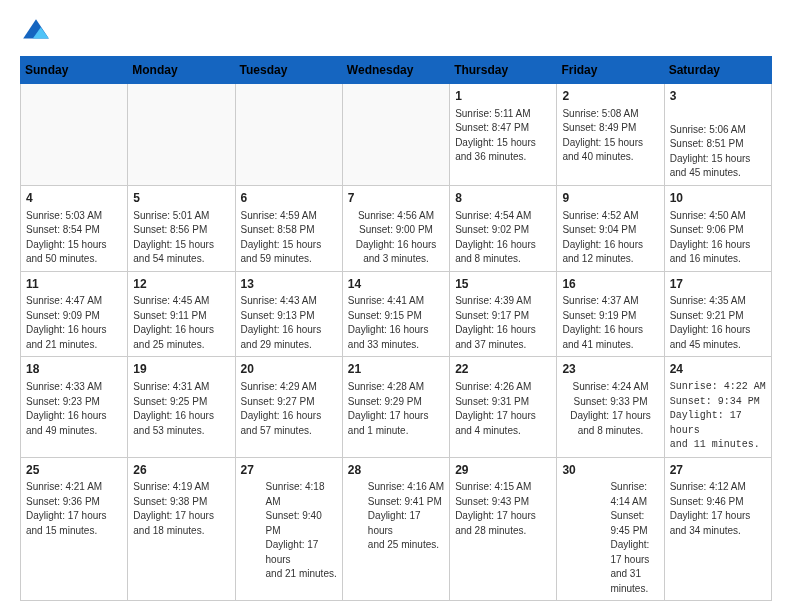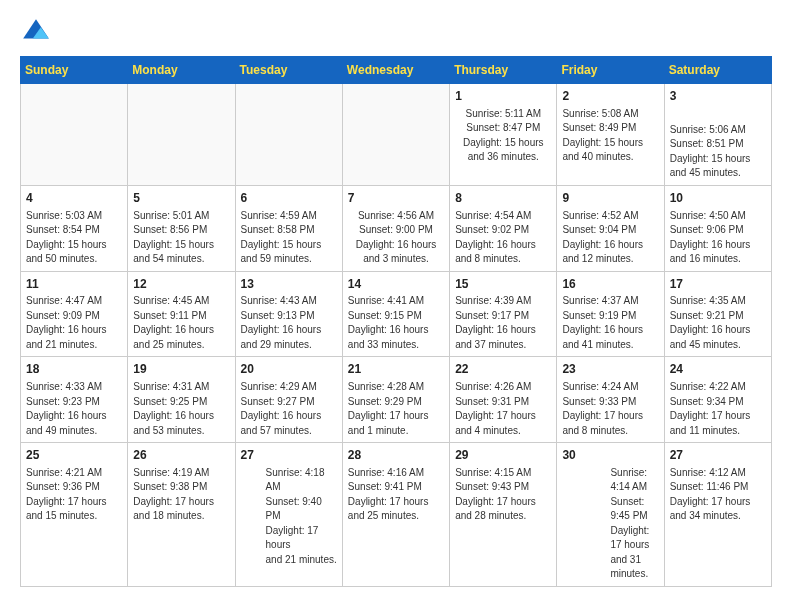--- a/index.html
+++ b/index.html
@@ -57,21 +57,21 @@
       font-size: 14px;
       color: #555;
     }
     .calendar {
       width: 100%;
       border-collapse: collapse;
       font-size: 11px;
     }
     .calendar thead th {
       background-color: #1565c0;
-      color: #fde047;
+      color: #000000;
       padding: 6px 4px;
       text-align: left;
       font-size: 12px;
       font-weight: bold;
       border: 1px solid #1565c0;
     }
     .calendar tbody td {
       border: 1px solid #ccc;
       vertical-align: top;
       padding: 4px 5px;
@@ -136,21 +136,21 @@
         </tr>
     </thead>
     <tbody>
     <tr>
           <td class="empty"></td>
           <td class="empty"></td>
           <td class="empty"></td>
           <td class="empty"></td>
           <td>
             <div class="day-number">1</div>
-            <div class="day-info" style="white-space: pre-line; text-align: center;">Sunrise: 5:11 AM
+            <div class="day-info" style="white-space: pre-line;">Sunrise: 5:11 AM
 Sunset: 8:47 PM
 Daylight: 15 hours
 and 36 minutes.</div>
           </td>
           <td>
             <div class="day-number">2</div>
             <div class="day-info" style="white-space: pre-line;">Sunrise: 5:08 AM
 Sunset: 8:49 PM
 Daylight: 15 hours
 and 40 minutes.</div>
@@ -296,28 +296,28 @@
           </td>
           <td>
             <div class="day-number">22</div>
             <div class="day-info" style="white-space: pre-line;">Sunrise: 4:26 AM
 Sunset: 9:31 PM
 Daylight: 17 hours
 and 4 minutes.</div>
           </td>
           <td>
             <div class="day-number">23</div>
-            <div class="day-info" style="white-space: pre-line;">Sunrise: 4:24 AM
+            <div class="day-info" style="white-space: pre-line; text-align: center;">Sunrise: 4:24 AM
 Sunset: 9:33 PM
 Daylight: 17 hours
 and 8 minutes.</div>
           </td>
           <td>
             <div class="day-number">24</div>
-            <div class="day-info" style="white-space: pre-line;">Sunrise: 4:22 AM
+            <div class="day-info" style="white-space: pre-line; font-family: Liberation Mono, monospace;">Sunrise: 4:22 AM
 Sunset: 9:34 PM
 Daylight: 17 hours
 and 11 minutes.</div>
           </td>
         </tr>
         <tr>
           <td>
             <div class="day-number">25</div>
             <div class="day-info" style="white-space: pre-line;">Sunrise: 4:21 AM
 Sunset: 9:36 PM
@@ -333,21 +333,21 @@
           </td>
           <td>
             <div class="day-number">27</div>
             <div class="day-info" style="white-space: pre-line; margin-left: 25px;">Sunrise: 4:18 AM
 Sunset: 9:40 PM
 Daylight: 17 hours
 and 21 minutes.</div>
           </td>
           <td>
             <div class="day-number">28</div>
-            <div class="day-info" style="white-space: pre-line;">Sunrise: 4:16 AM
+            <div class="day-info" style="white-space: pre-line; margin-left: 20px;">Sunrise: 4:16 AM
 Sunset: 9:41 PM
 Daylight: 17 hours
 and 25 minutes.</div>
           </td>
           <td>
             <div class="day-number">29</div>
             <div class="day-info" style="white-space: pre-line;">Sunrise: 4:15 AM
 Sunset: 9:43 PM
 Daylight: 17 hours
 and 28 minutes.</div>
@@ -355,21 +355,21 @@
           <td>
             <div class="day-number">30</div>
             <div class="day-info" style="white-space: pre-line; margin-left: 48px;">Sunrise: 4:14 AM
 Sunset: 9:45 PM
 Daylight: 17 hours
 and 31 minutes.</div>
           </td>
           <td>
             <div class="day-number">27</div>
             <div class="day-info" style="white-space: pre-line;">Sunrise: 4:12 AM
-Sunset: 11:46 PM
+Sunset: 9:46 PM
 Daylight: 17 hours
 and 34 minutes.</div>
           </td>
         </tr>
       </tbody>
   </table>
 
   <div class="footer">
     <span></span>
   </div>

